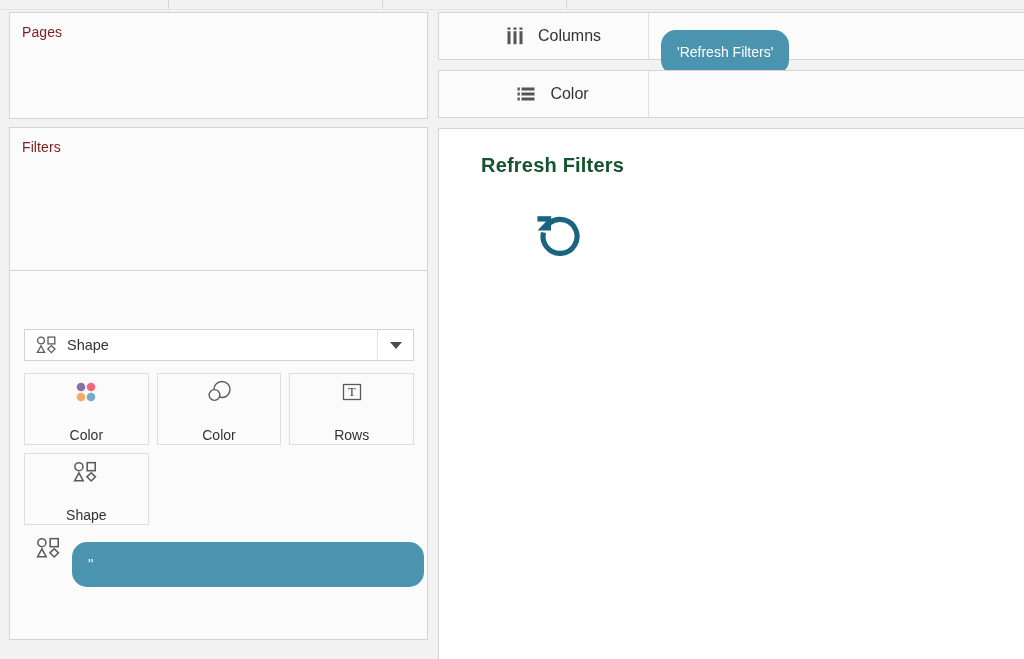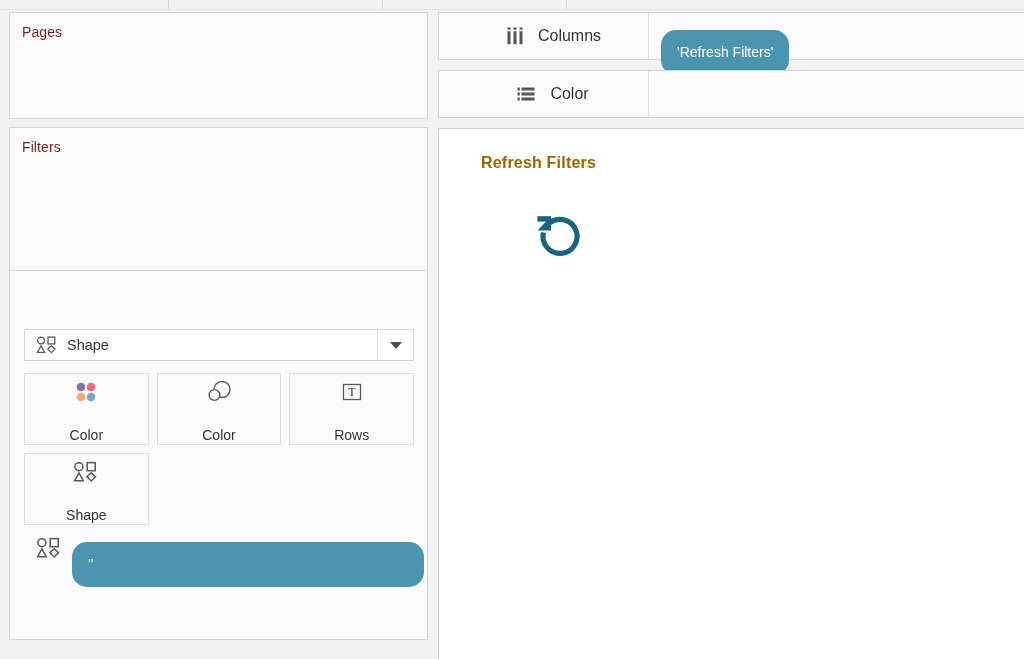--- a/index.html
+++ b/index.html
@@ -175,23 +175,23 @@
   #view-pane {
     position: absolute;
     left: 438px; top: 128px;
     width: 600px; height: 535px;
     background: #ffffff;
     border: 1px solid #d4d4d4;
   }
   #view-title {
     position: absolute;
     left: 42px; top: 25px;
-    font-size: 16px;
+    font-size: 20px;
     font-weight: bold;
-    color: #a16207;
+    color: #14532d;
     letter-spacing: .2px;
   }
   #view-mark {
     position: absolute;
     left: 90px; top: 78px;
     width: 60px; height: 60px;
   }
 
   svg { display: block; }
 </style>

